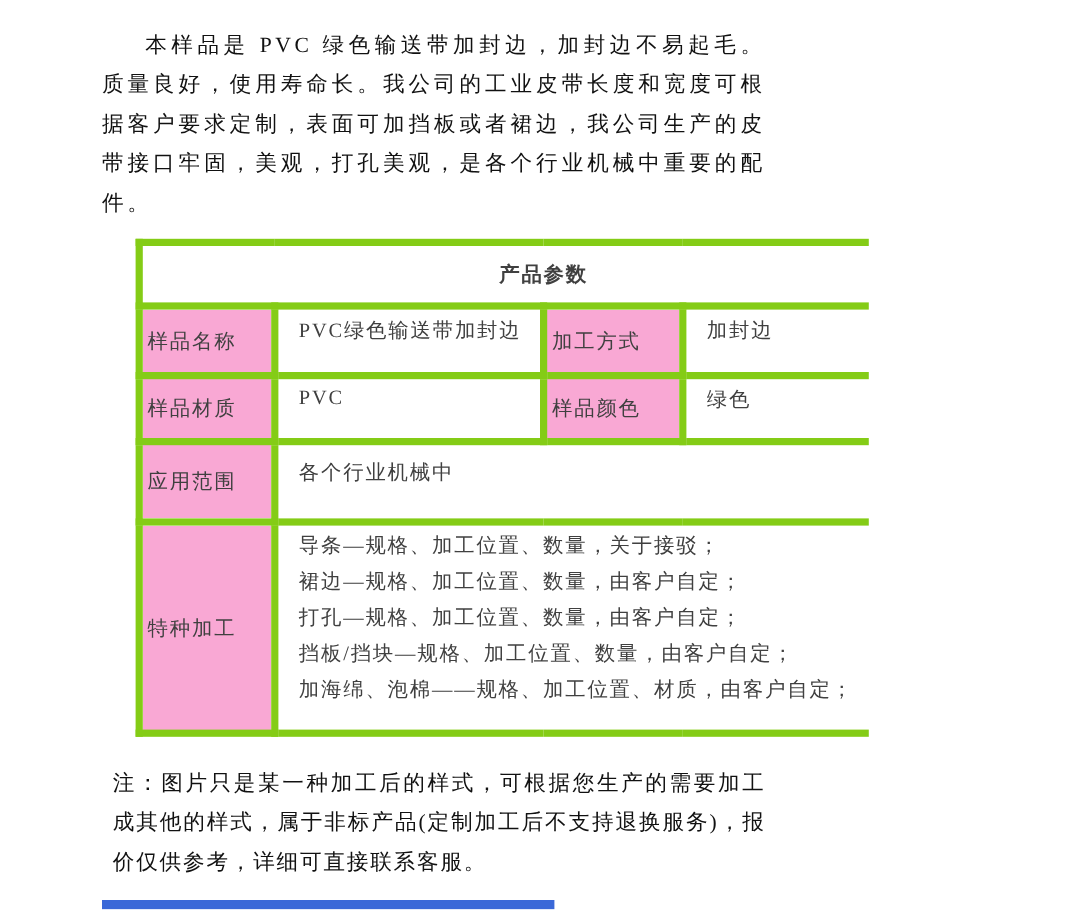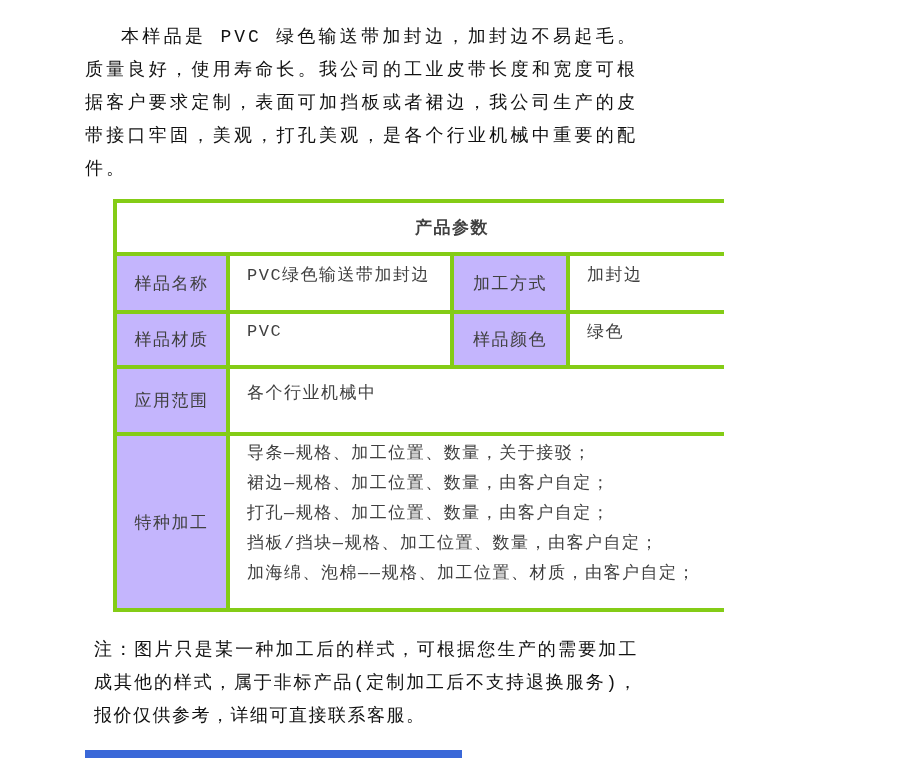--- a/index.html
+++ b/index.html
@@ -3,56 +3,56 @@
 <meta charset="utf-8">
 <style>
   * { margin: 0; padding: 0; box-sizing: border-box; }
   html, body { background: #ffffff; }
   .page {
     position: relative;
     width: 724px;
     height: 758px;
     background: #ffffff;
     overflow: hidden;
-    font-family: Liberation Mono, monospace;
+    font-family: Liberation Serif, serif;
   }
   .intro {
     padding: 21px 86px 0 85px;
     font-size: 18px;
     line-height: 33px;
     letter-spacing: 3px;
     color: #111111;
     text-align: justify;
     text-indent: 2em;
   }
   table.param-table {
     border-collapse: collapse;
     table-layout: fixed;
     width: 674px;
     margin: 13px 0 0 113px;
   }
   table.param-table td {
-    border: 4px solid #84cc16;
+    border: 6px solid #84cc16;
     font-size: 17px;
     letter-spacing: 1.5px;
     color: #404040;
     vertical-align: middle;
     overflow: hidden;
   }
   td.title-cell {
     height: 53px;
     text-align: center;
     font-weight: bold;
     font-size: 23px;
     letter-spacing: 2px;
     color: #222222;
   }
   td.label-cell {
-    background: #c4b5fd;
-    text-align: center;
+    background: #f9a8d4;
+    text-align: left;
     padding: 0 4px;
   }
   td.value-cell { padding: 0 10px 17px 17px; }
   tr.row-h1 { height: 58px; }
   tr.row-h2 { height: 55px; margin-left: 34px; }
   tr.row-h3 { height: 67px; }
   tr.row-h4 { height: 176px; }
   tr.row-h5 { height: 66px; }
   .sp-line { line-height: 30px; }
   .note {

